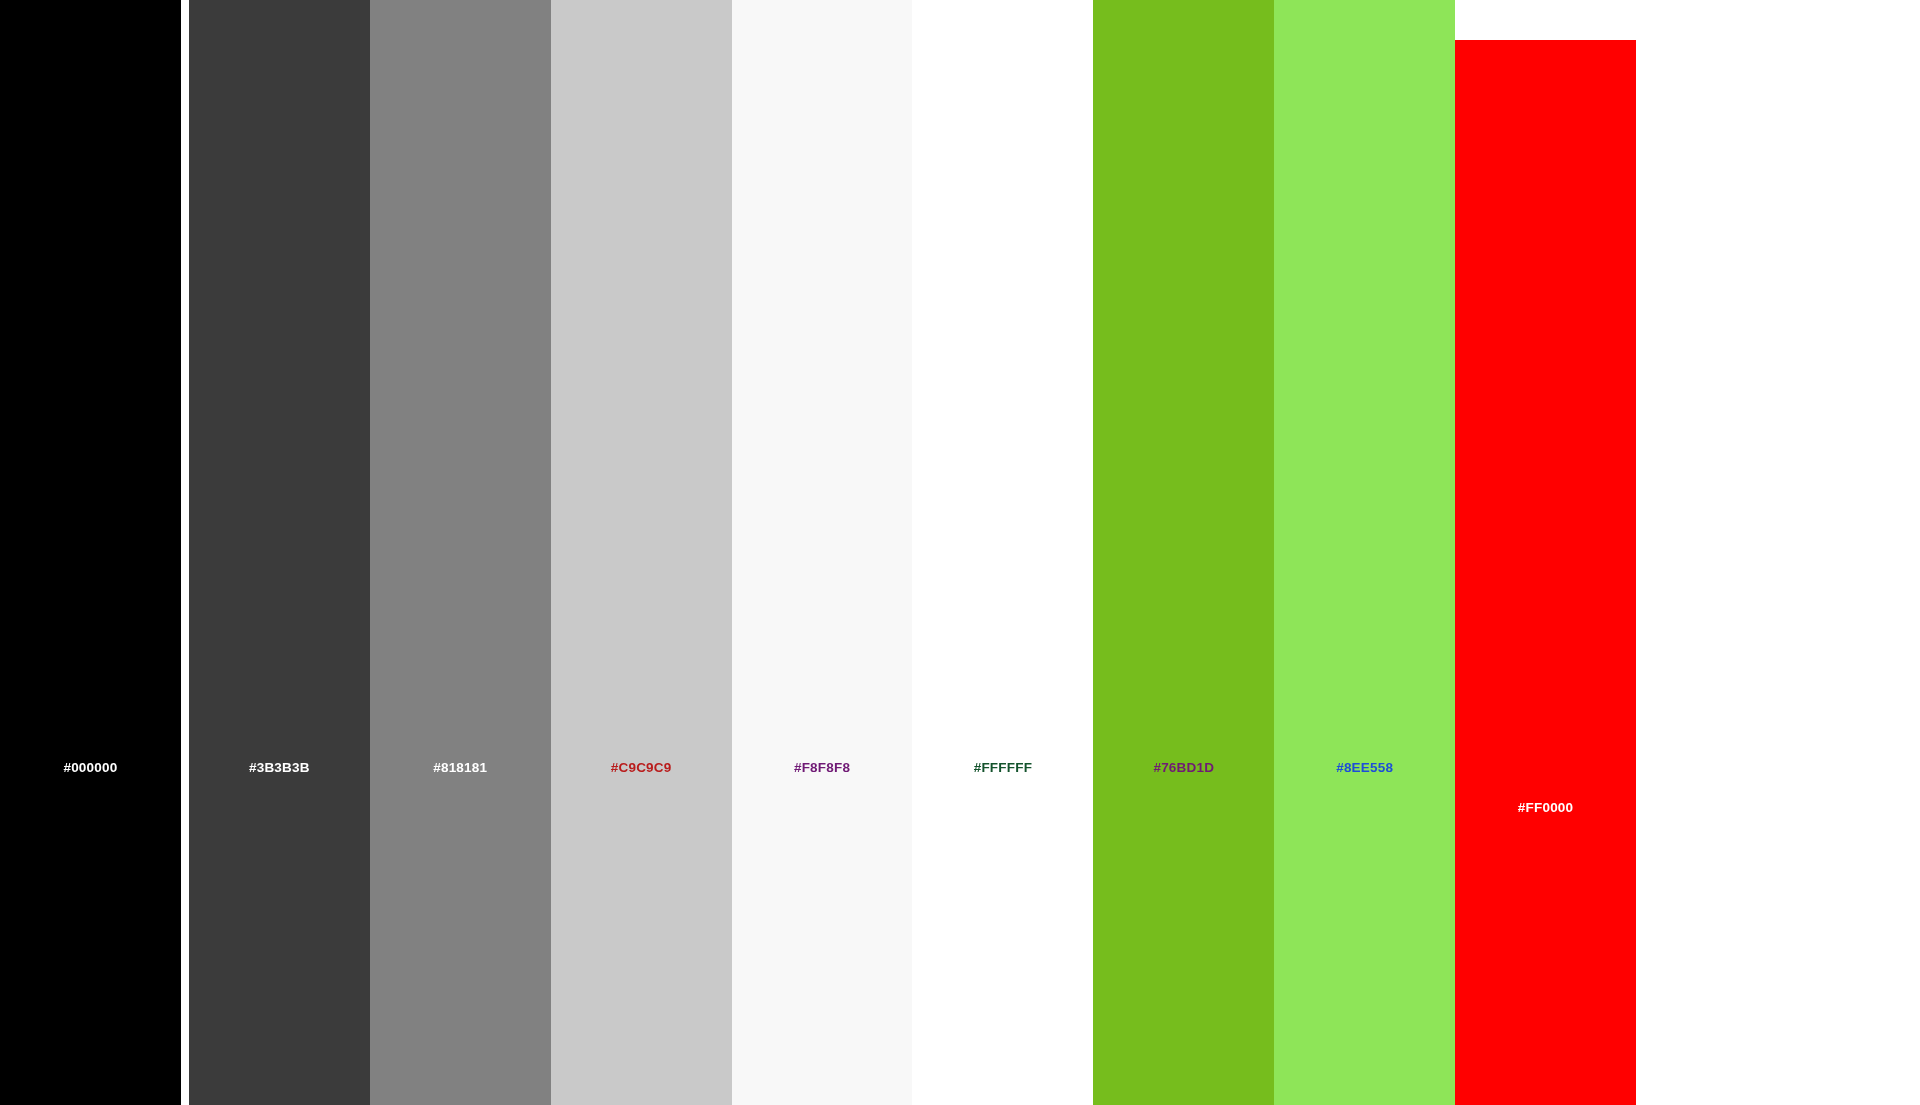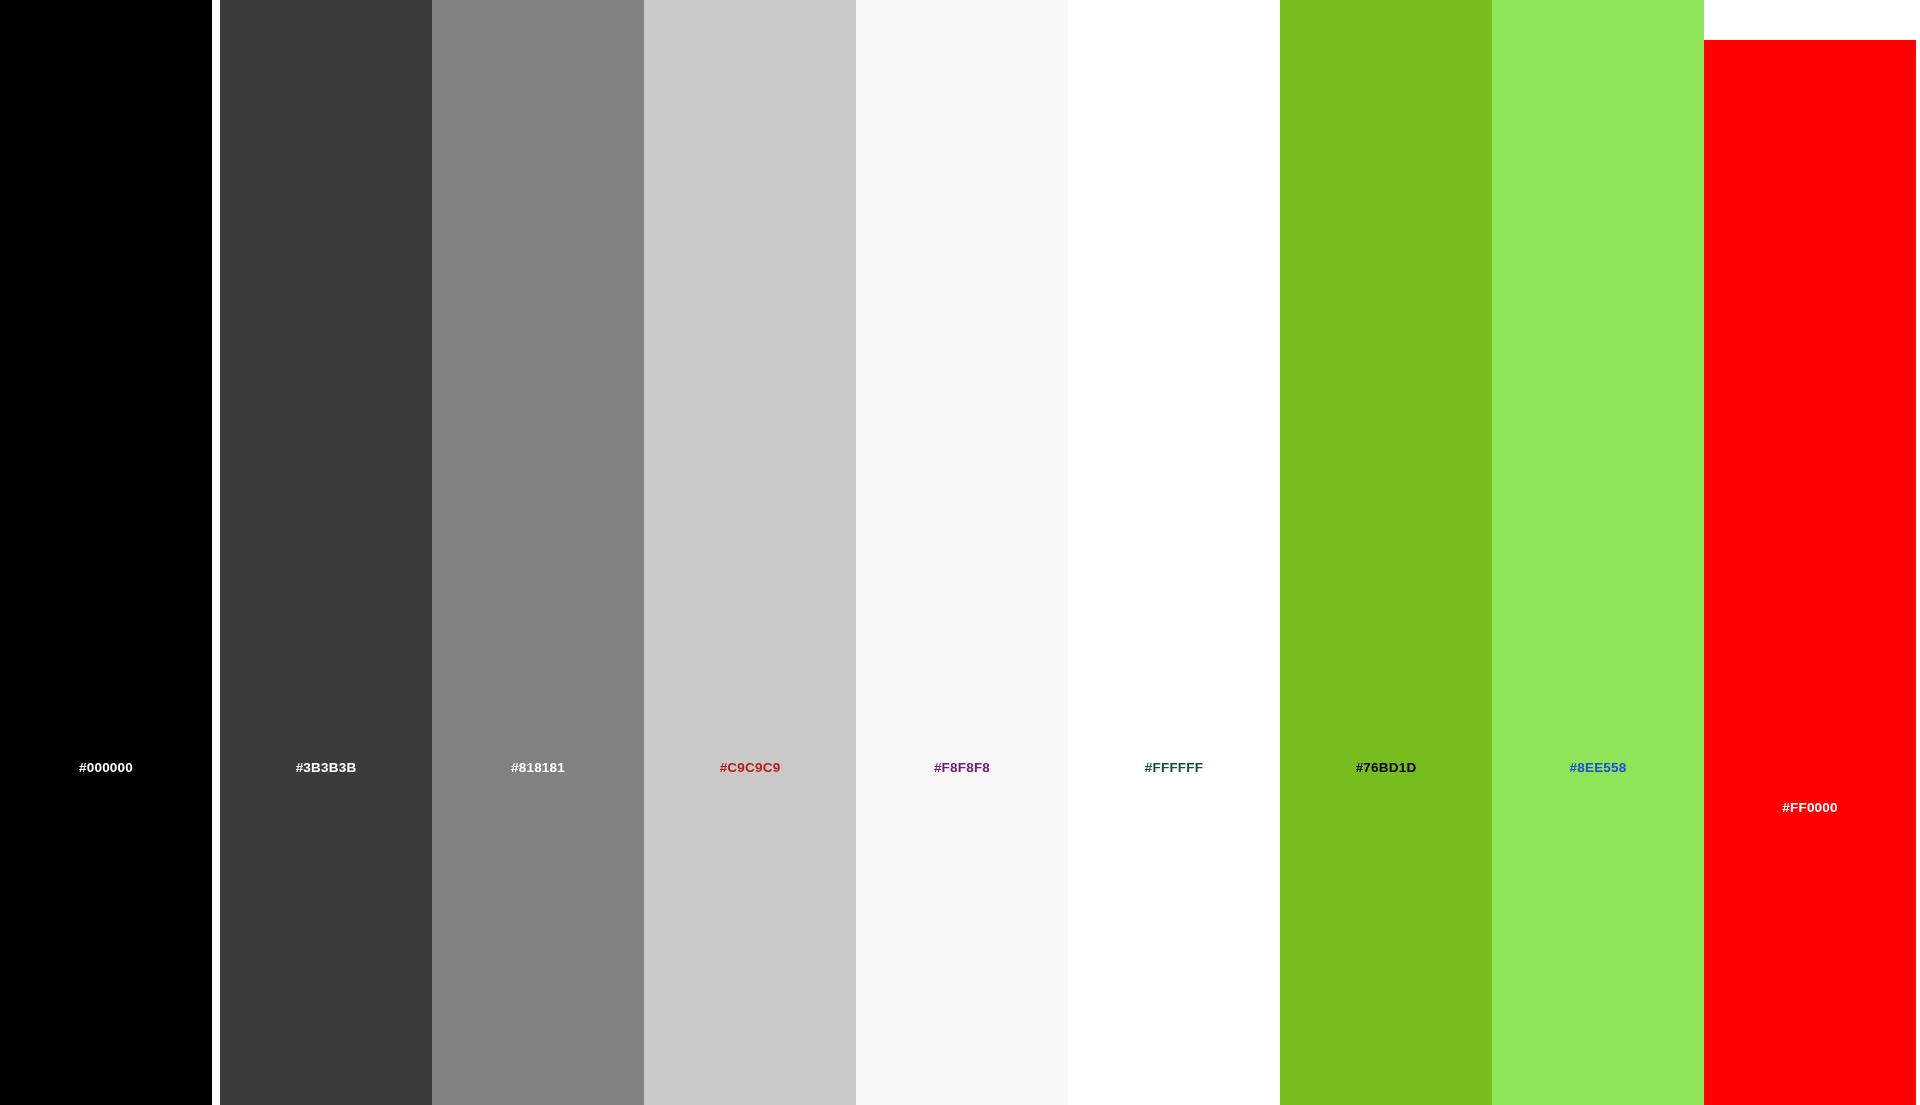--- a/index.html
+++ b/index.html
@@ -11,21 +11,21 @@
   body {
     width: 1920px;
     height: 1105px;
     overflow: hidden;
     font-family: "Liberation Sans", sans-serif;
   }
 
   #palette {
     display: flex;
     flex-direction: row;
-    width: 1916px;
+    width: 1636px;
     height: 1105px;
     align-items: stretch;
   }
 
   .swatch {
     flex: 1 1 0;
     position: relative;
     height: 100%;
     display: block;
   }
@@ -61,21 +61,21 @@
     <div class="swatch" title="#C9C9C9" style="background-color: rgb(201, 201, 201);">
       <div class="swatch-label" style="color: #b91c1c;">#C9C9C9</div>
     </div>
     <div class="swatch" title="#F8F8F8" style="background-color: rgb(248, 248, 248);">
       <div class="swatch-label" style="color: #701a75;">#F8F8F8</div>
     </div>
     <div class="swatch" title="#FFFFFF" style="background-color: rgb(255, 255, 255);">
       <div class="swatch-label" style="color: #14532d;">#FFFFFF</div>
     </div>
     <div class="swatch" title="#76BD1D" style="background-color: rgb(118, 189, 29);">
-      <div class="swatch-label" style="color: #000000;">#76BD1D</div>
+      <div class="swatch-label" style="color: #701a75;">#76BD1D</div>
     </div>
     <div class="swatch" title="#8EE558" style="background-color: rgb(142, 229, 88);">
       <div class="swatch-label" style="color: #1d4ed8;">#8EE558</div>
     </div>
     <div class="swatch" title="#FF0000" style="background-color: rgb(255, 0, 0); margin-top: 40px;">
       <div class="swatch-label" style="color: rgb(255, 255, 255);">#FF0000</div>
     </div>
   </div>
 
 </body></html>

